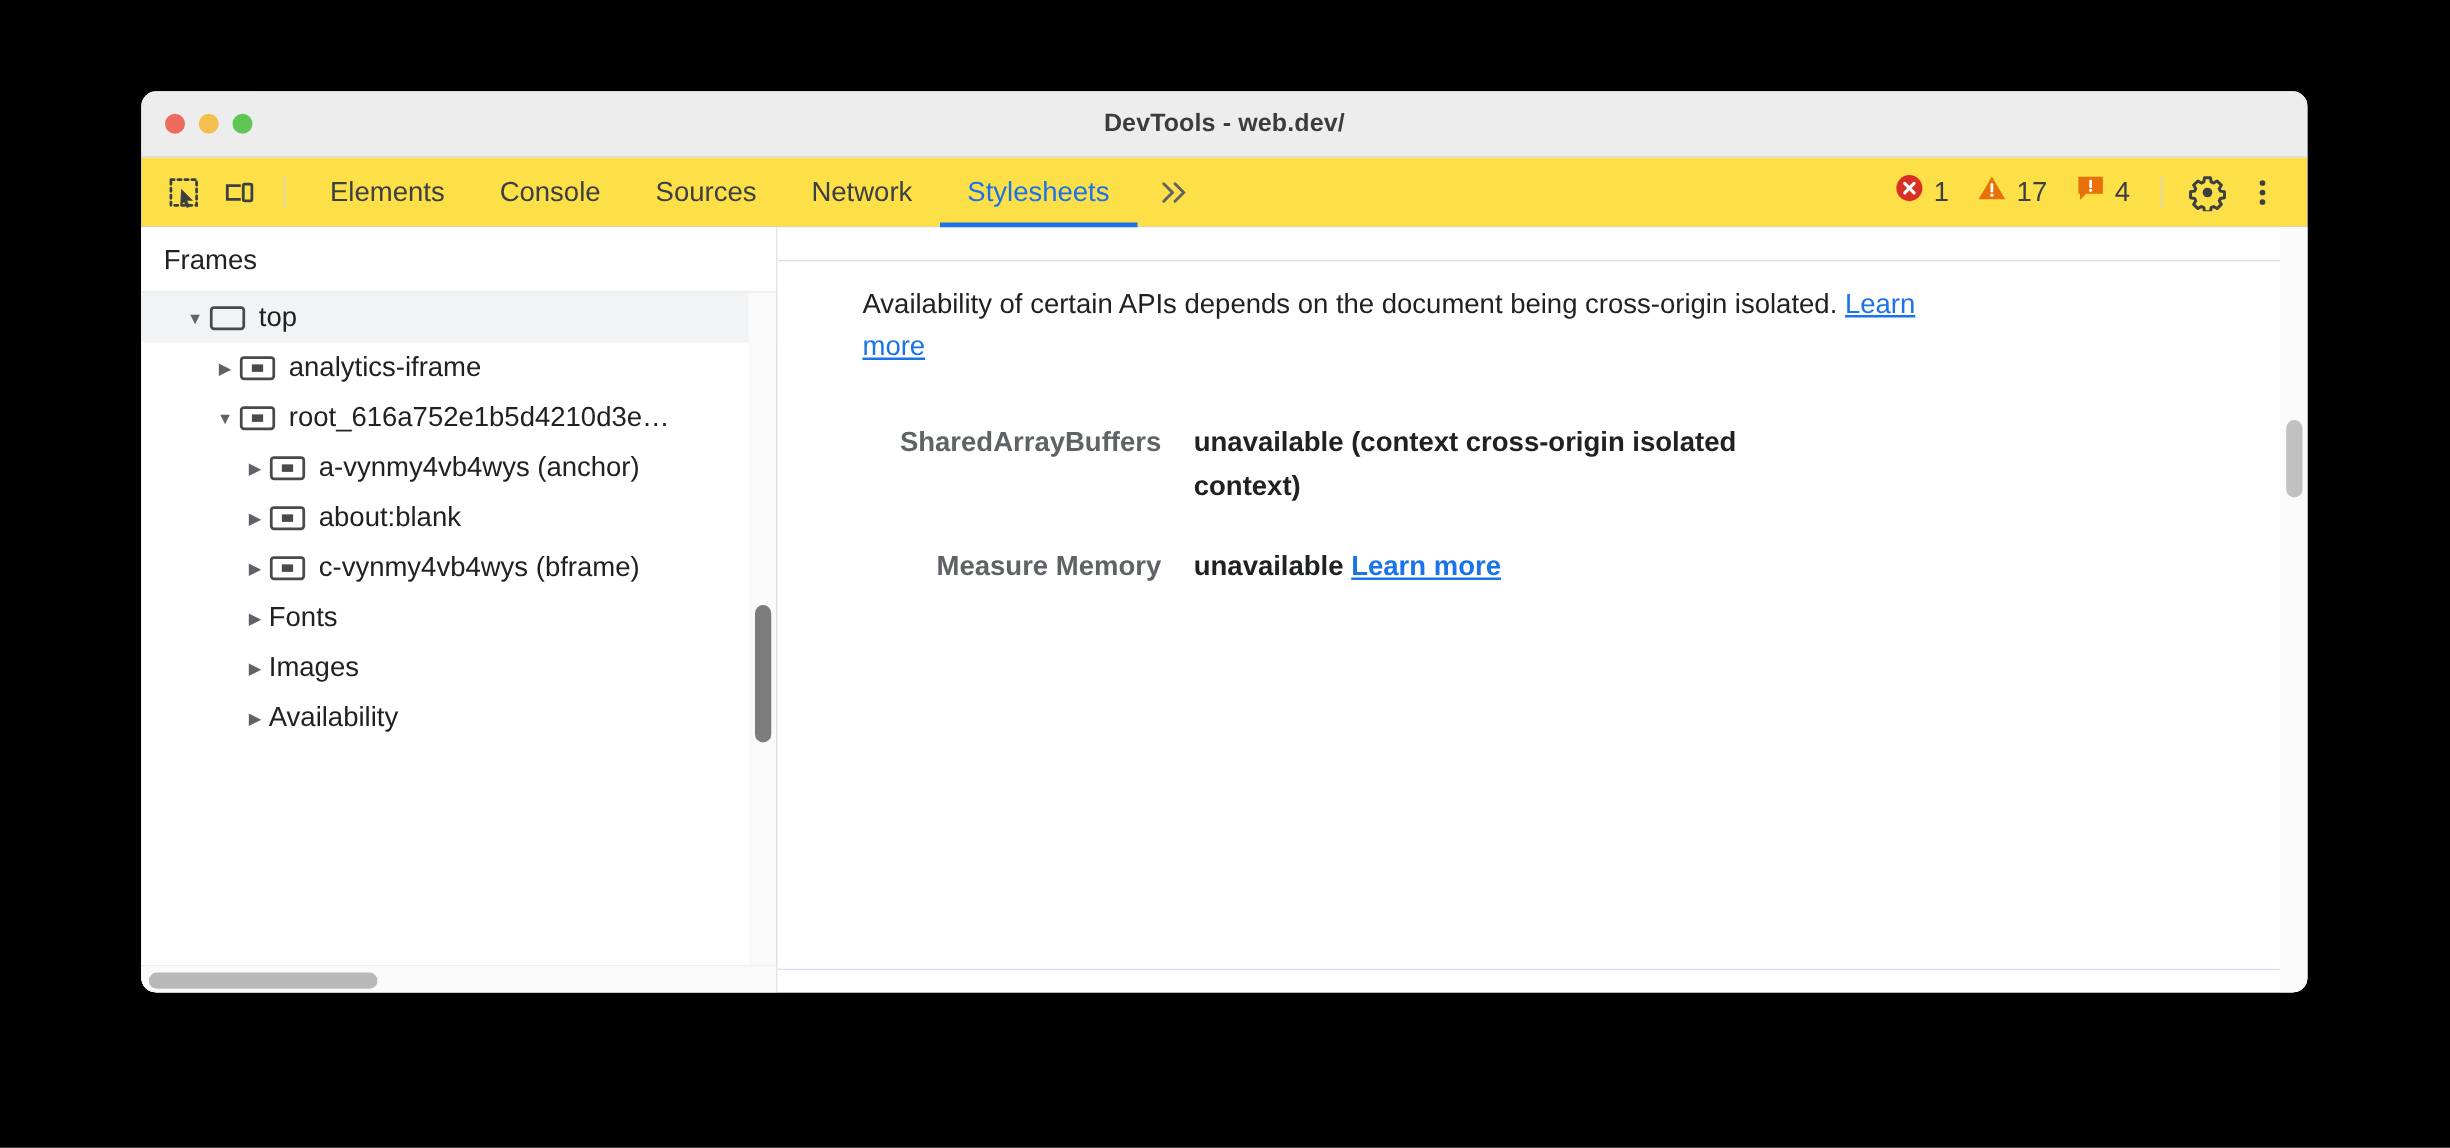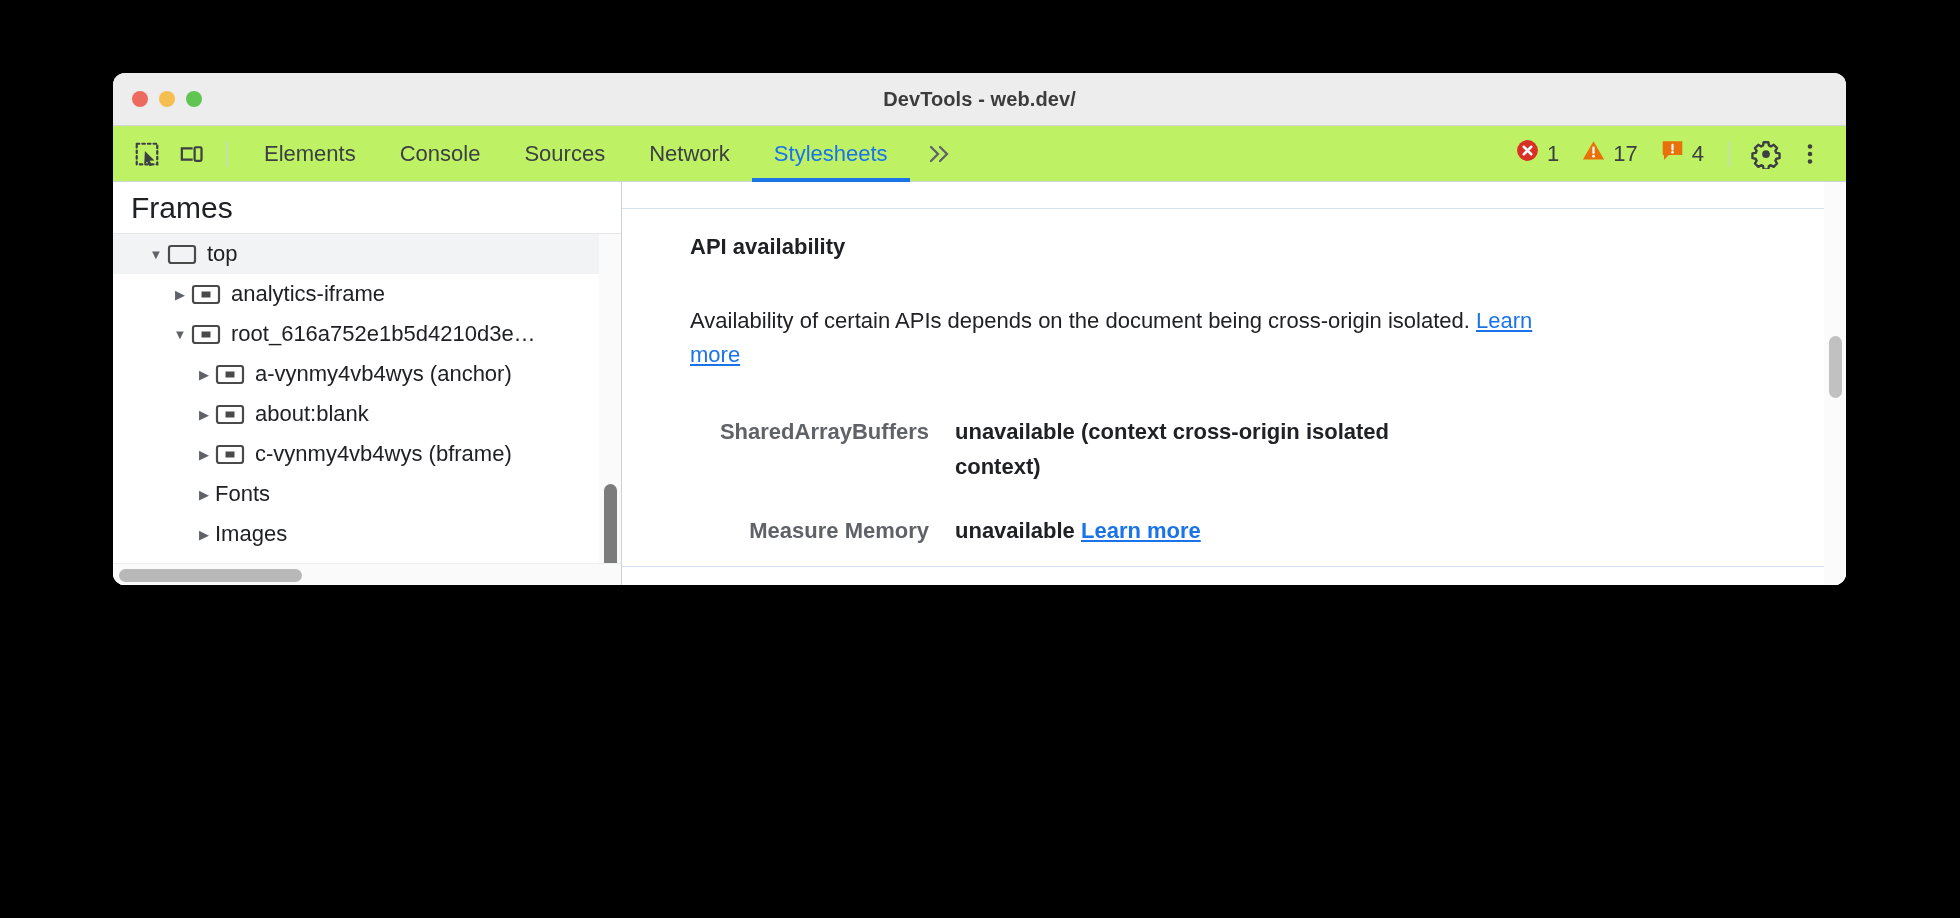--- a/index.html
+++ b/index.html
@@ -7,21 +7,21 @@
     margin: 0; padding: 0;
     width: 1960px; height: 918px;
     background: #000;
     font-family: "Liberation Sans", sans-serif;
     overflow: hidden;
   }
 
   #window {
     position: absolute;
     left: 113px; top: 73px;
-    width: 1733px; height: 512px;
+    width: 1733px; height: 721px;
     background: #ffffff;
     border-radius: 12px;
     overflow: hidden;
     box-shadow: 0 6px 34px rgba(0,0,0,0.45);
     display: flex;
     flex-direction: column;
     justify-content: space-between;
   }
 
   
@@ -52,21 +52,21 @@
     font-weight: bold;
     color: #3c3c3c;
     letter-spacing: 0.1px;
     pointer-events: none;
   }
 
   
   #devtools-toolbar {
     height: 56px;
     flex: 0 0 56px;
-    background: #bef264;
+    background: #fde047;
     border-bottom: 1px solid #cdd1da;
     display: flex;
     align-items: center;
     padding: 0 14px 0 12px;
     gap: 0;
   }
   .tb-icon-btn {
     width: 44px; height: 44px;
     display: flex; align-items: center; justify-content: center;
     border-radius: 4px;
@@ -130,21 +130,21 @@
     border-right: 1px solid #cdd1da;
     display: flex;
     flex-direction: column;
     min-height: 0;
     position: relative;
   }
   #sidebar-header {
     flex: 0 0 52px;
     display: flex; align-items: center;
     padding-left: 18px;
-    font-size: 30px;
+    font-size: 22px;
     color: #202124;
     border-bottom: 1px solid #e6e6e6;
     background: #fff;
   }
   #tree-scroll {
     flex: 1 1 auto;
     position: relative;
     overflow: hidden;
     min-height: 0;
   }
@@ -501,21 +501,20 @@
 
       <div id="sidebar-hscroll">
         <div id="sidebar-hthumb"></div>
       </div>
     </div>
 
     <div id="main">
       <div id="main-scroll">
         <div id="main-top-line2"></div>
 
-        <div id="report-title">API availability</div>
 
         <div id="report-desc">
           <span>Availability of certain APIs depends on the document being cross-origin isolated. </span><a class="link">Learn more</a>
         </div>
 
         <div id="api-rows">
 
           <div class="api-row">
             <div class="api-label">SharedArrayBuffers</div>
             <div class="api-value">

